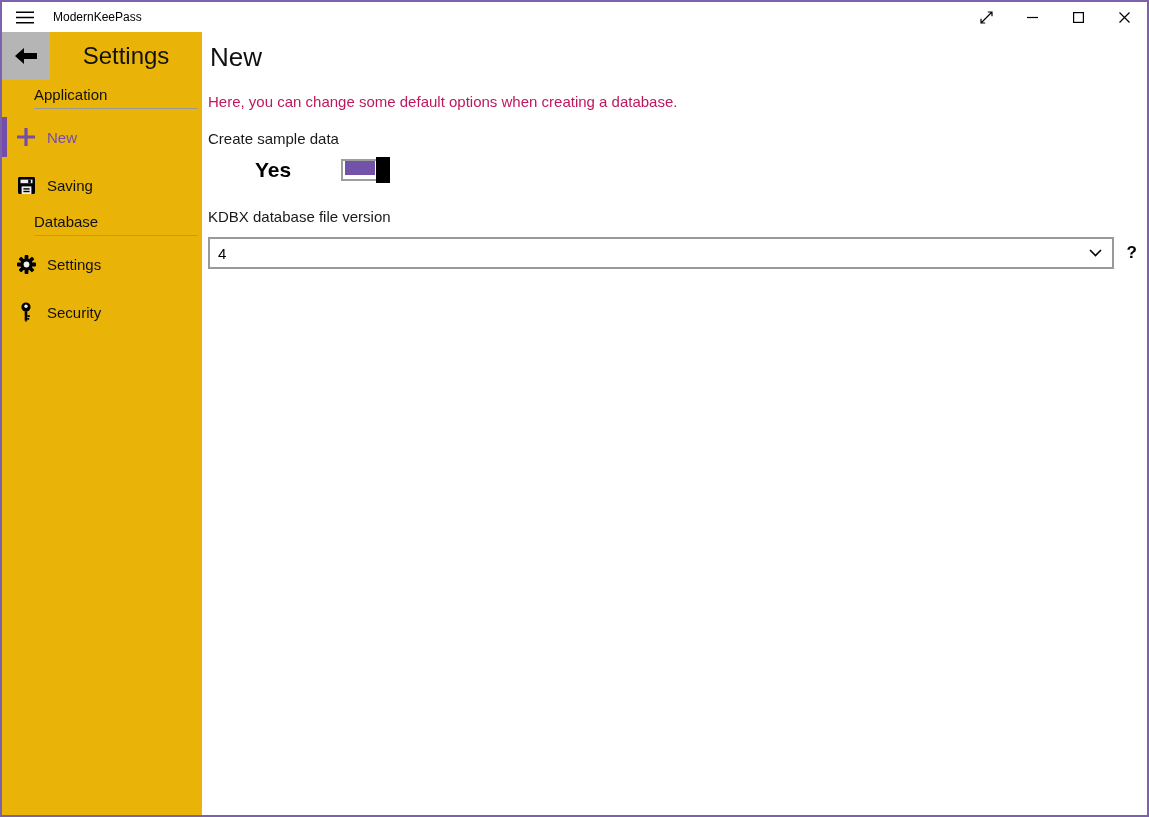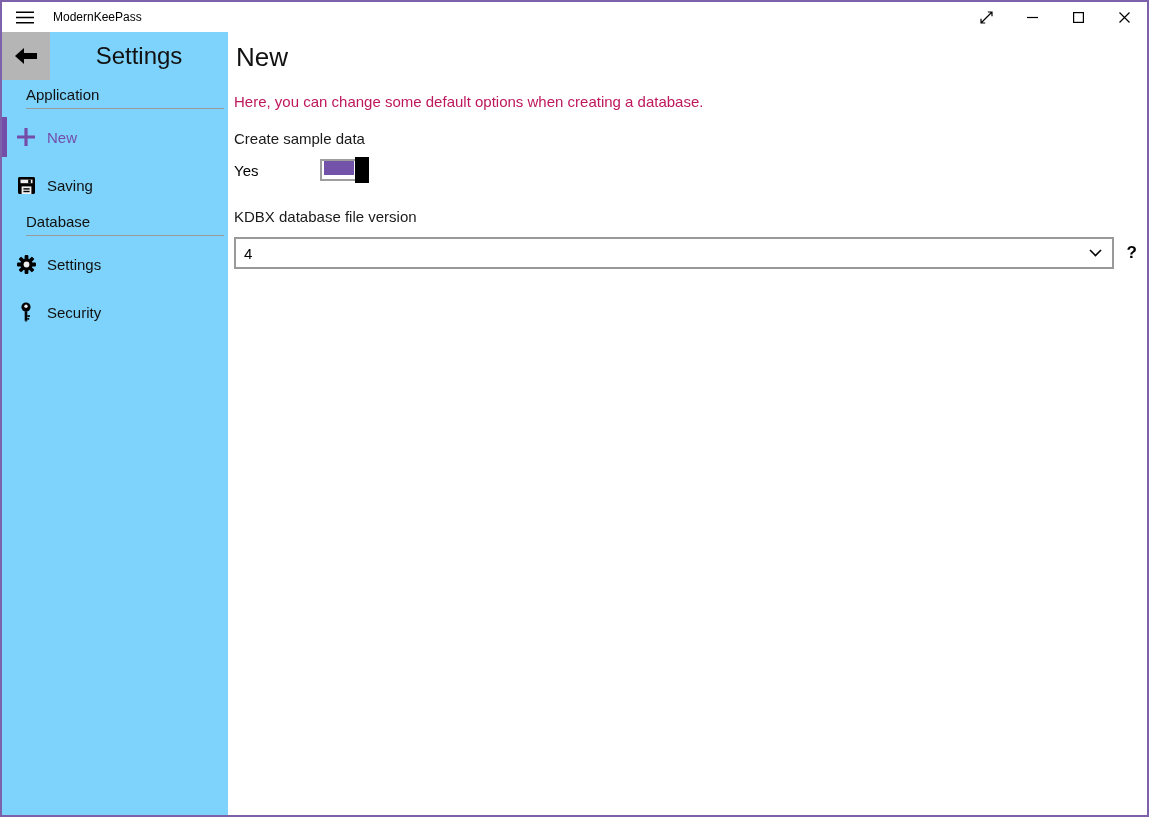--- a/index.html
+++ b/index.html
@@ -10,40 +10,40 @@
     display:flex;flex-direction:column;overflow:hidden;
   }
   
   .titlebar{height:30px;flex:none;display:flex;align-items:center;background:#fff;}
   .hamburger{width:46px;height:30px;display:flex;align-items:center;justify-content:center;cursor:pointer;}
   .app-title{font-size:12px;margin-left:5px;color:#000;}
   .win-controls{margin-left:auto;display:flex;}
   .win-btn{width:46px;height:30px;display:flex;align-items:center;justify-content:center;cursor:pointer;}
   
   .body{flex:1;display:flex;min-height:0;}
-  .sidebar{width:226px;flex:none;background:#7dd3fc;display:flex;flex-direction:column;}
+  .sidebar{width:200px;flex:none;background:#eab308;display:flex;flex-direction:column;}
   .sidebar-header{height:48px;flex:none;display:flex;align-items:stretch;margin-bottom:6px;}
   .back-btn{width:48px;height:48px;flex:none;background:#b5b5b5;border:none;padding:0;
     display:flex;align-items:center;justify-content:center;cursor:pointer;}
   .settings-title{flex:1;margin:0;font-size:24px;font-weight:400;color:#111;
     display:flex;align-items:center;justify-content:center;}
-  .section-header{margin:0 4px 8px 24px;padding-bottom:4px;border-bottom:1px solid #9a9a9a;
+  .section-header{margin:0 4px 8px 32px;padding-bottom:4px;border-bottom:1px solid #9a9a9a;
     font-size:15px;color:#111;height:18px;line-height:18px;}
   .nav-item{height:40px;margin-bottom:8px;display:flex;align-items:center;position:relative;cursor:pointer;}
   .accent-bar{position:absolute;left:0;top:0;bottom:0;width:5px;background:#744da9;}
   .nav-icon{width:20px;margin-left:14px;display:flex;align-items:center;justify-content:center;}
   .nav-label{margin-left:11px;font-size:15px;color:#111;}
   .nav-item.active .nav-label{color:#744da9;}
   
   .main{flex:1;min-width:0;background:#fff;padding:10px 8px 0 6px;display:flex;flex-direction:column;}
   .page-title{margin:0 0 0 2px;font-size:26px;font-weight:400;line-height:30px;color:#111;}
   .page-desc{margin:20px 0 0 0;font-size:15px;line-height:19px;color:#be185d;}
   .field-label{margin-top:18px;font-size:15px;line-height:19px;color:#1a1a1a;}
   .toggle-row{margin-top:9px;display:flex;align-items:center;height:26px;}
-  .toggle-state{font-size:15px;font-weight:normal;width:86px;flex:none;color:#000;}
+  .toggle-state{font-size:21px;font-weight:bold;width:86px;flex:none;color:#000;margin-left:47px;}
   .toggle{position:relative;width:49px;height:26px;flex:none;cursor:pointer;}
   .toggle .track{position:absolute;left:0;top:2px;width:38px;height:22px;box-sizing:border-box;
     border:2px solid #9e9e9e;background:#fff;}
   .toggle .fill{position:absolute;left:4px;top:4px;width:30px;height:14px;background:#7352a9;}
   .toggle .thumb{position:absolute;left:35px;top:0;width:14px;height:26px;background:#000;}
   .kdbx-label{margin-top:24px;}
   .combo-row{margin-top:11px;display:flex;align-items:center;}
   .combobox{flex:1;height:32px;box-sizing:border-box;border:2px solid #999;background:#fff;
     display:flex;align-items:center;padding:0 10px 0 8px;font-size:15px;color:#000;cursor:pointer;}
   .combo-chevron{margin-left:auto;display:flex;align-items:center;}

